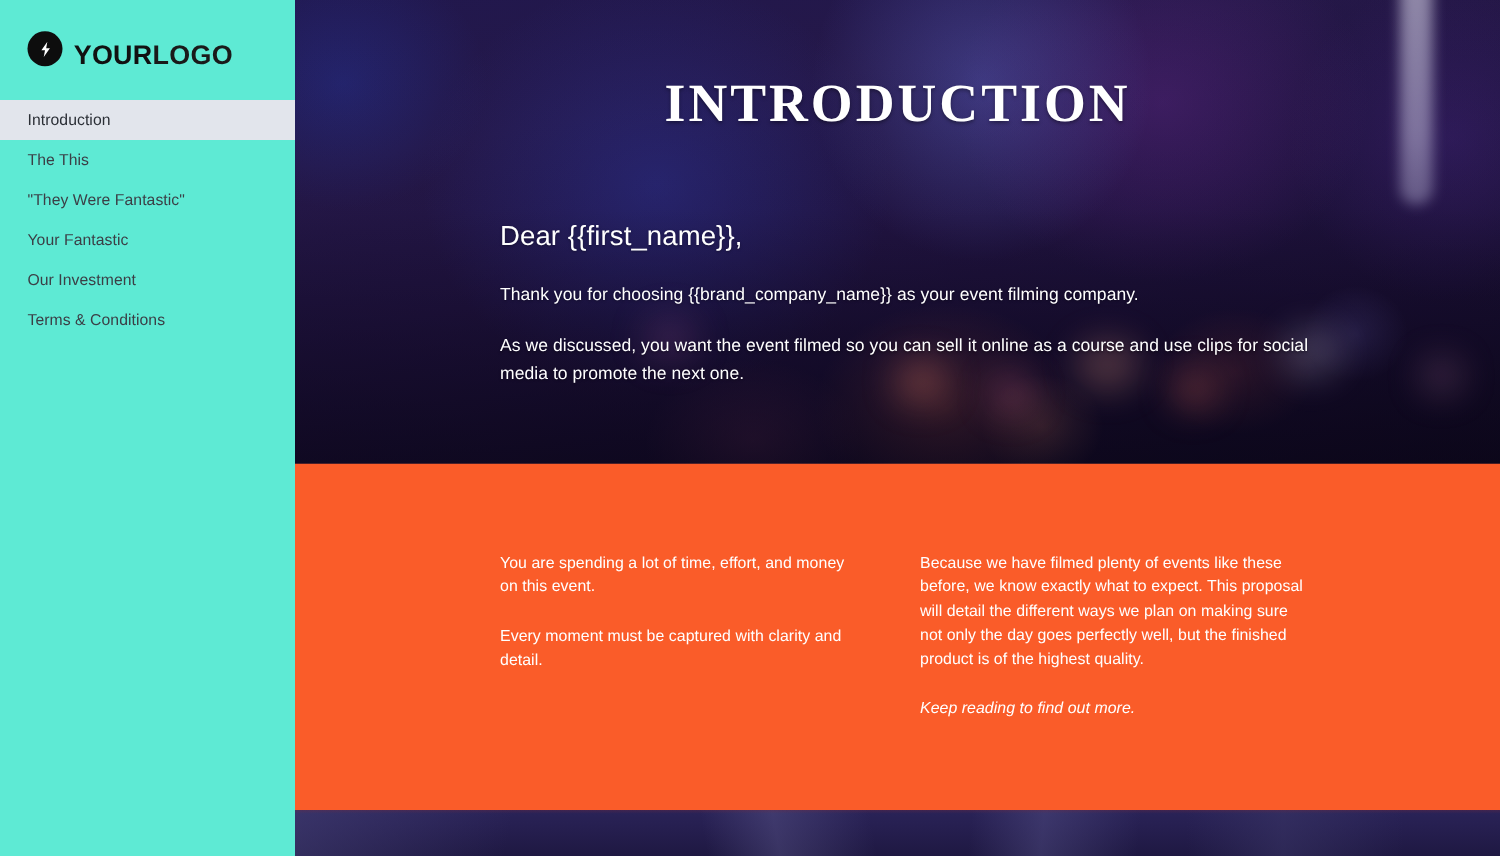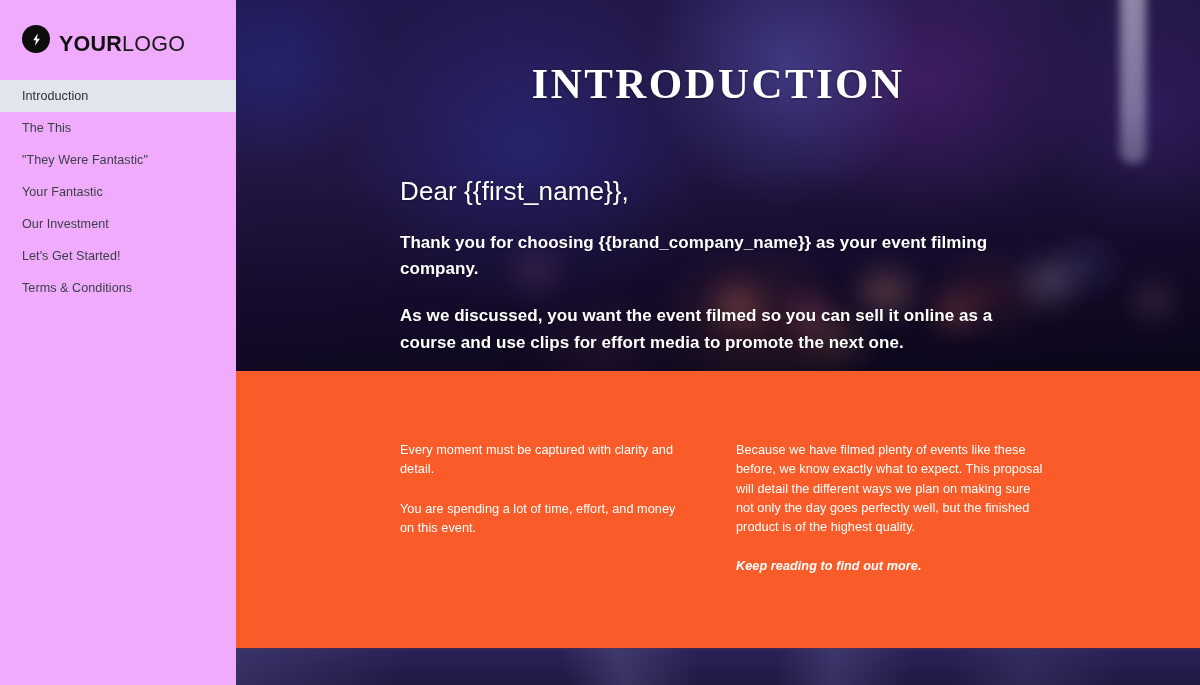--- a/index.html
+++ b/index.html
@@ -19,21 +19,21 @@
     width: 1200px;
     height: 685px;
     position: relative;
   }
 
   
   .sidebar {
     width: 236px;
     min-width: 236px;
     height: 685px;
-    background: #f0abfc;
+    background: #5eead4;
     position: relative;
     z-index: 5;
   }
 
   .logo-block {
     height: 78px;
     display: flex;
     align-items: center;
     padding-left: 22px;
   }
@@ -57,21 +57,21 @@
     line-height: 1;
     white-space: nowrap;
     display: flex;
     align-items: baseline;
   }
   .logo-your {
     font-weight: 700;
     color: #111111;
   }
   .logo-logo {
-    font-weight: 400;
+    font-weight: 700;
     color: #1a1a1a;
     letter-spacing: 0.3px;
     margin-top: 11px;
   }
 
   .nav { padding-top: 2px; }
 
   .nav-item {
     height: 32px;
     display: flex;
@@ -167,32 +167,32 @@
   }
 
   .hero-body {
     position: absolute;
     top: 175px;
     left: 164px;
     width: 650px;
   }
 
   .greeting {
-    font-size: 26px;
+    font-size: 22px;
     font-weight: 400;
     color: #ffffff;
     line-height: 1.25;
     letter-spacing: 0.1px;
     text-shadow: 0 1px 2px rgba(0,0,0,0.35);
   }
 
   .hero-para {
     margin-top: 22px;
-    font-size: 17px;
-    font-weight: 700;
+    font-size: 14px;
+    font-weight: 400;
     color: #ffffff;
     line-height: 1.57;
     letter-spacing: 0.05px;
     text-shadow: 0 1px 2px rgba(0,0,0,0.35);
   }
   .hero-para.p2 { margin-top: 20px; }
 
   
   .orange-band {
     position: relative;
@@ -213,21 +213,21 @@
   .col-right { width: 312px; }
 
   .orange-para {
     font-size: 12.7px;
     font-weight: 400;
     color: #ffffff;
     line-height: 1.52;
     letter-spacing: 0.05px;
   }
   .orange-para + .orange-para { margin-top: 20px; }
-  .orange-para.italic { font-style: italic; font-weight: 700; margin-top: 20px; }
+  .orange-para.italic { font-style: italic; font-weight: 400; margin-top: 20px; }
 
   
   .bottom-strip {
     position: relative;
     height: 37px;
     width: 100%;
     overflow: hidden;
     background:
       linear-gradient(100deg, rgba(70,66,120,0.55) 0%, transparent 18%),
       linear-gradient(80deg, transparent 34%, rgba(96,92,145,0.40) 40%, transparent 48%),
@@ -271,23 +271,20 @@
       <div class="nav-item">
         <span>"They Were Fantastic"</span>
       </div>
       <div class="nav-item">
         <span>Your Fantastic</span>
       </div>
       <div class="nav-item">
         <span>Our Investment</span>
       </div>
       <div class="nav-item">
-        <span>Let's Get Started!</span>
-      </div>
-      <div class="nav-item">
         <span>Terms &amp; Conditions</span>
       </div>
     </nav>
   </aside>
 
   <main class="content">
 
     <section class="hero">
 
       <span class="light-strip strip-a"></span>
@@ -300,30 +297,30 @@
       <span class="bokeh" style="left:900px; top:286px; width:34px; height:30px; background:rgba(200,130,170,0.24);"></span>
 
       <span class="bokeh" style="left:278px; top:252px; width:44px; height:38px; background:rgba(190,100,170,0.18);"></span>
 
       <div class="hero-inner">
         <h1 class="hero-title">INTRODUCTION</h1>
 
         <div class="hero-body">
           <div class="greeting">Dear {{first_name}},</div>
           <p class="hero-para p1">Thank you for choosing {{brand_company_name}} as your event filming company.</p>
-          <p class="hero-para p2">As we discussed, you want the event filmed so you can sell it online as a course and use clips for effort media to promote the next one.</p>
+          <p class="hero-para p2">As we discussed, you want the event filmed so you can sell it online as a course and use clips for social media to promote the next one.</p>
         </div>
       </div>
     </section>
 
     <section class="orange-band">
       <div class="orange-cols">
         <div class="col-left">
+          <p class="orange-para">You are spending a lot of time, effort, and money on this event.</p>
           <p class="orange-para">Every moment must be captured with clarity and detail.</p>
-          <p class="orange-para">You are spending a lot of time, effort, and money on this event.</p>
         </div>
         <div class="col-right">
           <p class="orange-para">Because we have filmed plenty of events like these before, we know exactly what to expect. This proposal will detail the different ways we plan on making sure not only the day goes perfectly well, but the finished product is of the highest quality.</p>
           <p class="orange-para italic">Keep reading to find out more.</p>
         </div>
       </div>
     </section>
 
     <section class="bottom-strip"></section>
 

